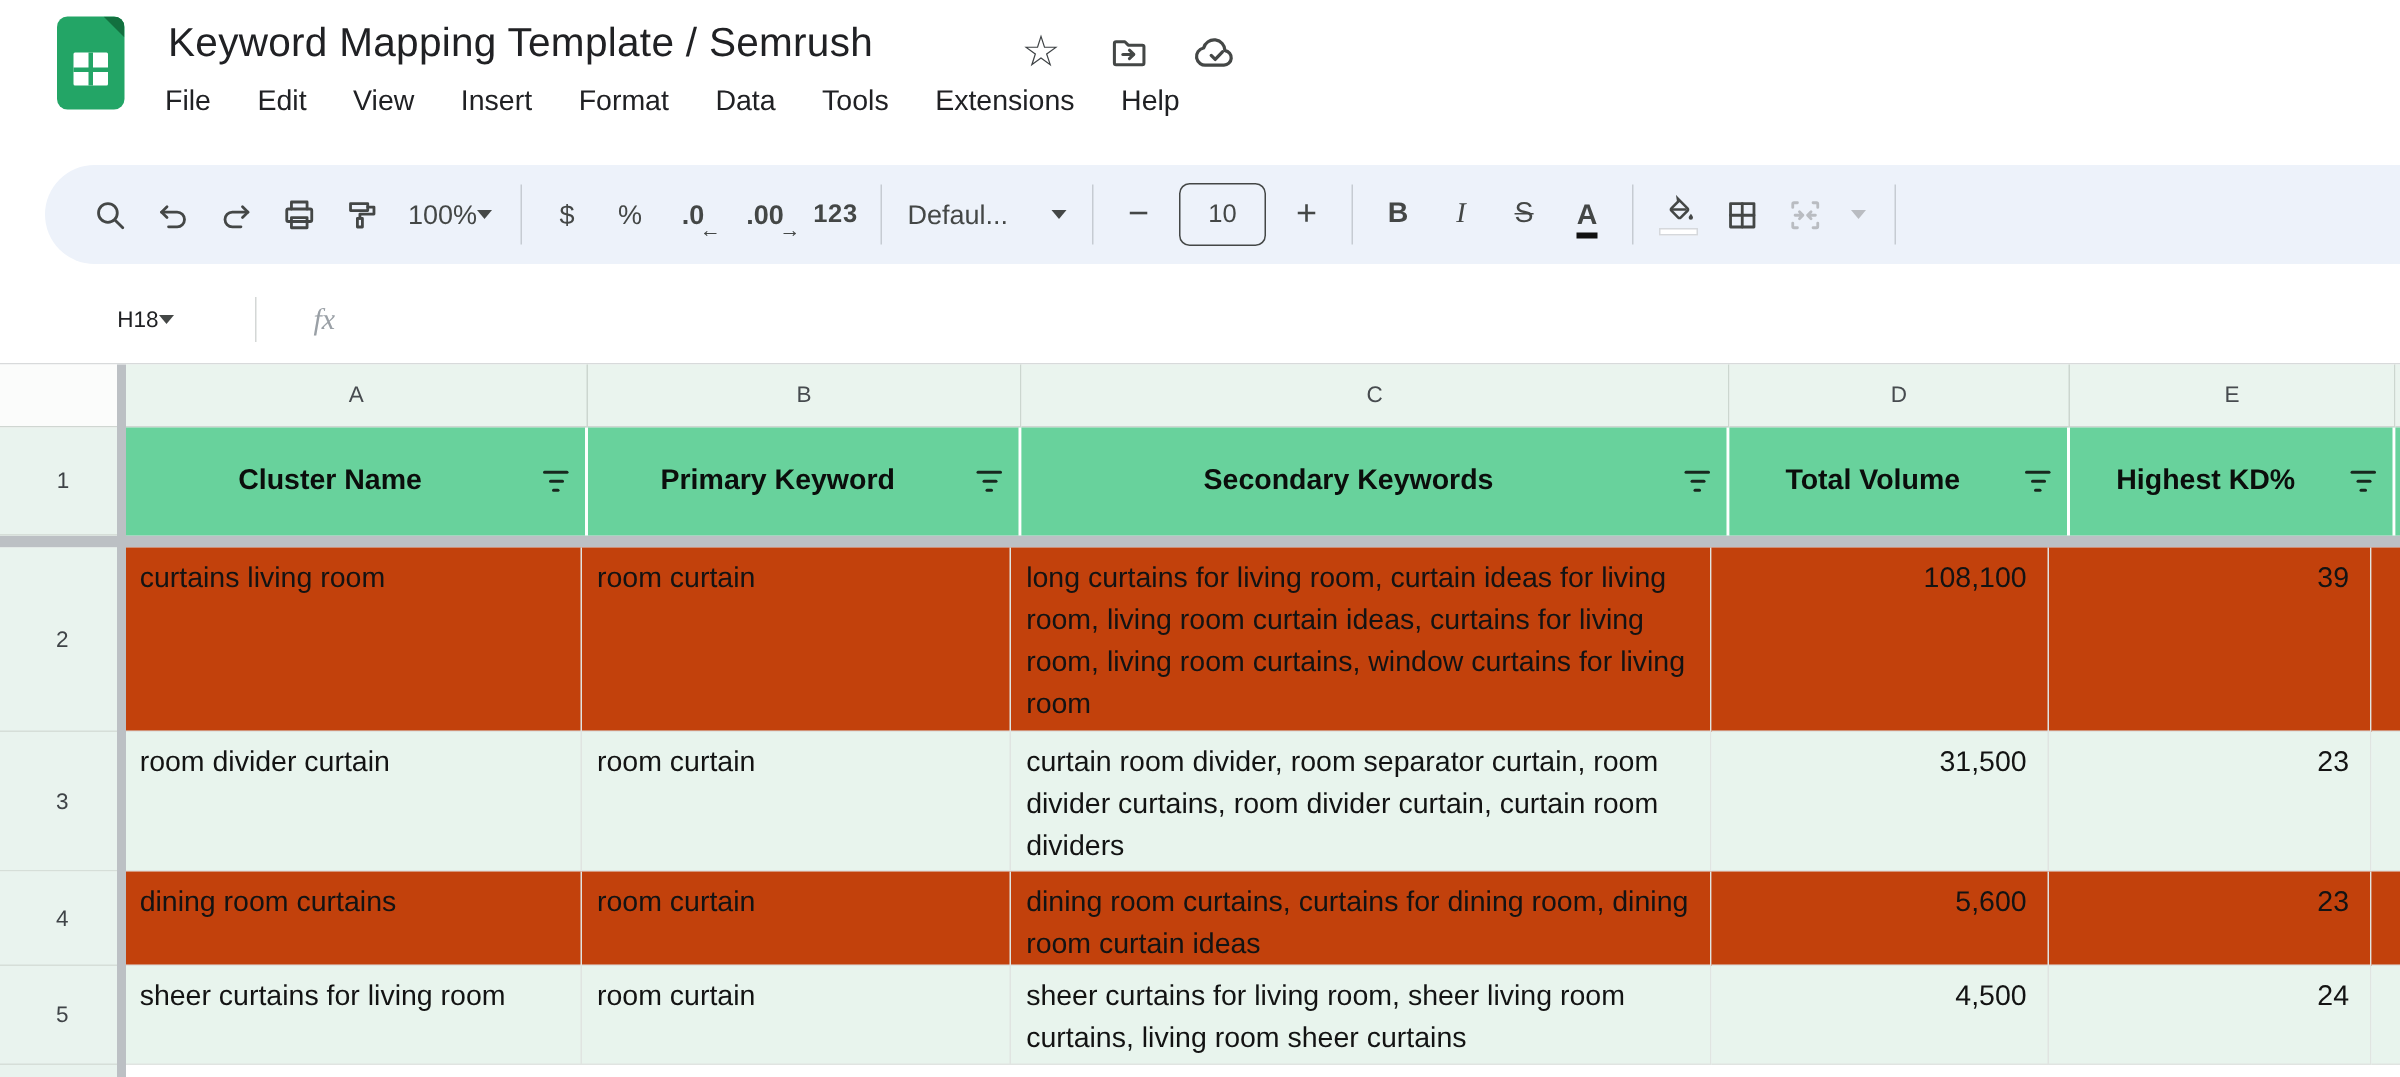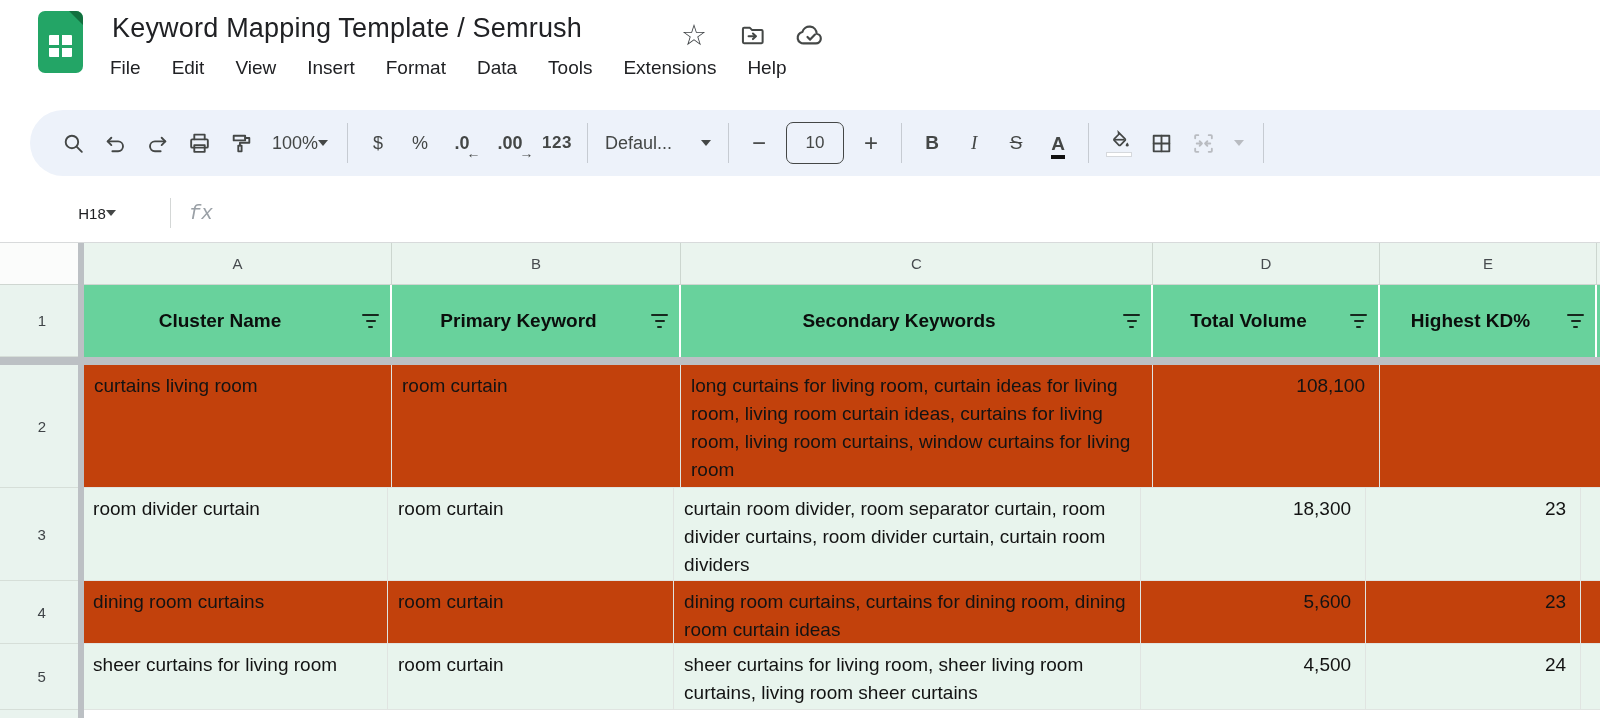--- a/index.html
+++ b/index.html
@@ -56,21 +56,21 @@
   .fx-a{font-size:19px;font-weight:600;line-height:1;padding-bottom:2px;border-bottom:4px solid #111;margin-top:6px}
   .fill-wrap{display:flex;flex-direction:column;align-items:center;gap:2px}
   .fill-bar{width:26px;height:5px;background:#fff;border:1px solid #d5d8dc}
   .dis-ic .stk{stroke:var(--disabled)}
 
   
   .fbar{position:absolute;top:184px;left:0;width:1600px;height:58px;background:#fff;display:flex;align-items:center}
   .namebox{width:160px;padding-left:34px;display:flex;align-items:center;justify-content:center;
     font-size:15px;cursor:text}
   .fbar-div{width:1px;height:30px;background:#d4d7d6;margin:0 14px 0 10px}
-  .fx-label{font-family:Liberation Mono, monospace;font-style:italic;font-size:20px;color:#9aa0a6;margin-left:4px}
+  .fx-label{font-family:Liberation Serif, serif;font-style:italic;font-size:20px;color:#9aa0a6;margin-left:24px}
   .formula-input{flex:1;height:100%;cursor:text}
 
   
   .grid{position:absolute;top:242px;left:0;width:1600px;height:476px;border-top:1px solid #d8dadb}
   .vrail{position:absolute;left:78px;top:0;width:6px;height:100%;background:var(--frozen);z-index:6}
   .grow{display:flex;width:1600px}
   .strip{height:42px}
   .corner{width:84px;background:#fbfcfb;border-bottom:1px solid #cfd6d1;cursor:pointer}
   .sc{background:var(--strip);border-right:1px solid var(--stripline);border-bottom:1px solid #cfd6d1;
     display:flex;align-items:center;justify-content:center;font-size:15px;color:#474b4f;cursor:pointer}
@@ -317,29 +317,30 @@
   </div>
 
   <div class="fdiv"></div>
 
   <div class="grow r2 white">
     <div class="rn">2</div>
     <div class="cell wA">curtains living room</div>
     <div class="cell wB">room curtain</div>
     <div class="cell wC">long curtains for living room, curtain ideas for living room, living room curtain ideas, curtains for living room, living room curtains, window curtains for living room</div>
     <div class="cell wD num">108,100</div>
+    <div class="cell wE num">39</div>
     <div class="cell wF"></div>
   </div>
 
   <div class="grow r3 band">
     <div class="rn">3</div>
     <div class="cell wA">room divider curtain</div>
     <div class="cell wB">room curtain</div>
     <div class="cell wC">curtain room divider, room separator curtain, room divider curtains, room divider curtain, curtain room dividers</div>
-    <div class="cell wD num">18,300</div>
+    <div class="cell wD num">31,500</div>
     <div class="cell wE num">23</div>
     <div class="cell wF"></div>
   </div>
 
   <div class="grow r4 white">
     <div class="rn">4</div>
     <div class="cell wA">dining room curtains</div>
     <div class="cell wB">room curtain</div>
     <div class="cell wC">dining room curtains, curtains for dining room, dining room curtain ideas</div>
     <div class="cell wD num">5,600</div>

